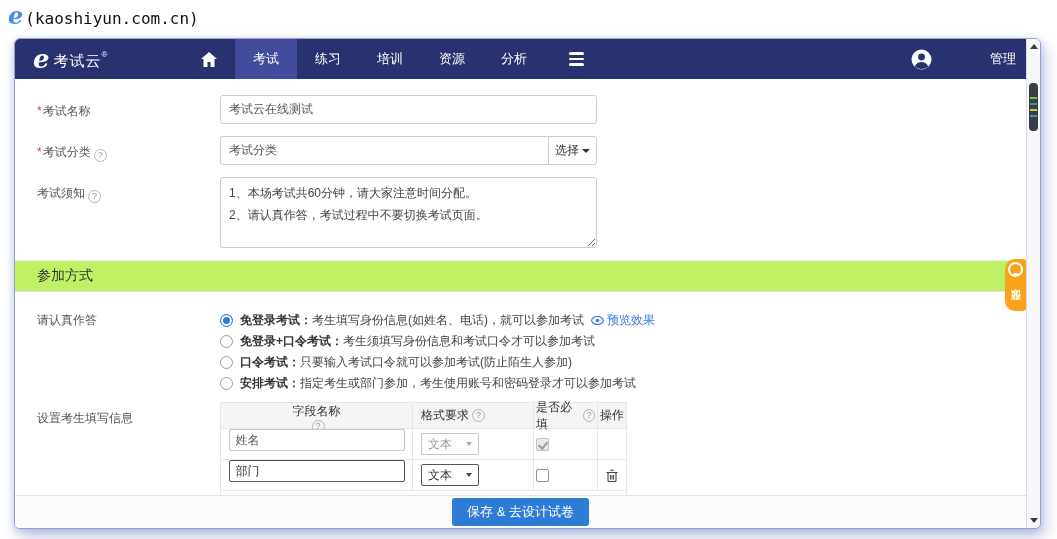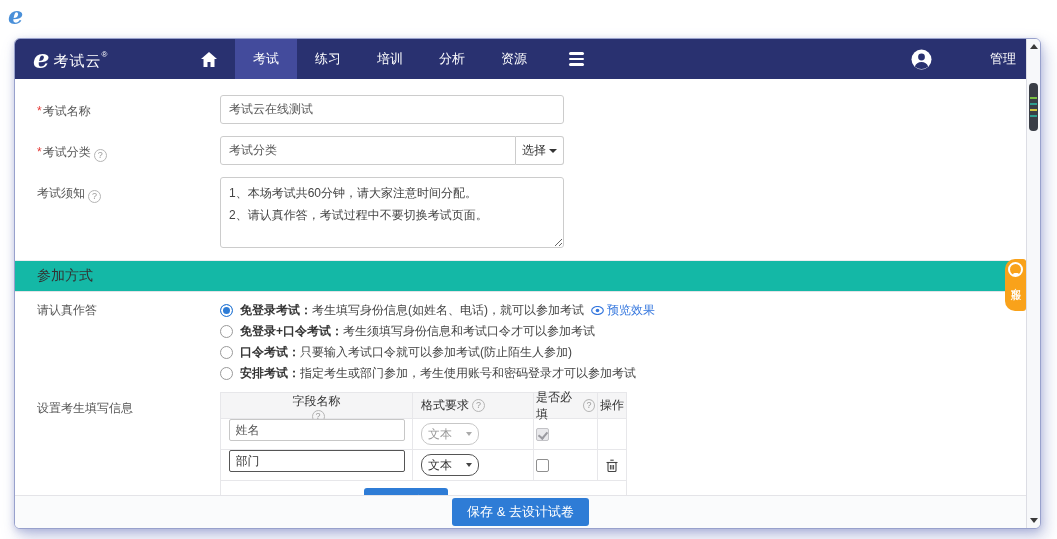--- a/index.html
+++ b/index.html
@@ -65,42 +65,42 @@
   .content { position:absolute; top:40px; left:0; right:14px; bottom:0; background:#fff; overflow:hidden; }
 
   .form-area { padding-top:16px; }
   .form-row { display:flex; padding-left:22px; margin-bottom:12px; }
   .form-label { width:183px; font-size:12px; color:#555; padding-top:8px; }
   .star { color:#e53935; margin-right:1px; }
   .help-icon {
     display:inline-block; width:13px; height:13px; border:1px solid #b5b5b5; border-radius:50%;
     font-size:9px; line-height:11px; text-align:center; color:#9a9a9a; margin-left:3px; vertical-align:-2px;
   }
-  .control { width:344px; }
+  .control { width:377px; }
   input.text {
     width:100%; height:29px; border:1px solid #ccc; border-radius:3px;
     padding:0 8px; font-size:12px; color:#555; outline:none; font-family:"Liberation Sans",sans-serif;
   }
   .input-group { display:flex; width:100%; }
   .input-group input.text { flex:1; border-radius:3px 0 0 3px; }
   .addon-btn {
     width:48px; height:29px; border:1px solid #ccc; border-left:none; border-radius:0 3px 3px 0;
     background:#fff; display:flex; align-items:center; justify-content:center; gap:3px;
     font-size:12px; color:#333; cursor:pointer;
   }
   .caret-down { width:0; height:0; border-left:4px solid transparent; border-right:4px solid transparent; border-top:4px solid #333; }
   textarea.notice {
     width:100%; height:71px; border:1px solid #ccc; border-radius:3px; resize:vertical;
     padding:5px 8px; font-size:12px; color:#444; line-height:1.8; outline:none;
     font-family:"Liberation Sans",sans-serif;
   }
 
   .section-bar {
-    background:#14b8a6; border-top:1px solid #ececf0; border-bottom:1px solid #e3e3e7;
-    padding:6px 22px; font-size:14px; color:#333; margin-bottom:6px;
+    background:#bef264; border-top:1px solid #ececf0; border-bottom:1px solid #e3e3e7;
+    padding:6px 22px; font-size:14px; color:#333; margin-bottom:16px;
   }
 
   .radio-group { padding-top:2px; }
   .radio-line { display:flex; align-items:center; height:21px; font-size:12px; color:#333; cursor:pointer; }
   .radio { width:13px; height:13px; min-width:13px; border-radius:50%; border:1px solid #9a9a9a; background:#fff; margin-right:7px; }
   .radio.checked { border:1px solid #2e7cd6; background:#2e7cd6; box-shadow:inset 0 0 0 2px #fff; }
   .radio-name { font-weight:bold; color:#333; }
   .radio-desc { color:#444; }
   .preview-link { display:flex; align-items:center; gap:3px; color:#3577de; margin-left:7px; cursor:pointer; }
 
@@ -114,21 +114,21 @@
   .col-format { width:121px; }
   .col-req { width:64px; justify-content:flex-start; padding:0 2px; }
   .col-act { width:28px; justify-content:center; padding:0 2px; }
   .v-border { border-right:1px solid #e7e7ea; }
   .cell-input {
     width:176px; height:22px; border:1px solid #555; border-radius:2px; padding:0 6px;
     font-size:12px; color:#333; outline:none; font-family:"Liberation Sans",sans-serif;
   }
   .cell-input.locked { border-color:#c7c7c7; color:#555; }
   .mini-select {
-    width:58px; height:22px; border:1px solid #555; border-radius:10px; background:#fff;
+    width:58px; height:22px; border:1px solid #555; border-radius:2px; background:#fff;
     display:flex; align-items:center; justify-content:space-between; padding:0 6px; cursor:pointer;
   }
   .mini-select .sel-caret { width:0; height:0; border-left:3.5px solid transparent; border-right:3.5px solid transparent; border-top:4px solid #444; }
   .mini-select.locked { border-color:#c7c7c7; color:#999; cursor:default; }
   .mini-select.locked .sel-caret { border-top-color:#aaa; }
   .cb { width:13px; height:13px; border:1px solid #8f8f8f; background:#fff; border-radius:2px; position:relative; cursor:pointer; }
   .cb.checked-locked { background:#e9e9ec; border-color:#c2c2c6; cursor:default; }
   .cb.checked-locked::after {
     content:""; position:absolute; left:3px; top:1px; width:4px; height:7px;
     border:solid #9a9aa0; border-width:0 2px 2px 0; transform:rotate(40deg);
@@ -162,20 +162,21 @@
   .kefu-icon::after { content:""; position:absolute; left:2.5px; bottom:-1px; width:6px; height:3px; background:#fff; border-radius:2px; }
   .kefu-label { writing-mode:vertical-rl; font-size:11px; letter-spacing:3px; line-height:1; }
 
   svg { display:block; }
 </style>
 </head>
 <body>
 
 <div class="page-brand">
   <span class="brand-e">e</span>
+  <span class="brand-url">(kaoshiyun.com.cn)</span>
 </div>
 
 <div class="window">
 
   <div class="navbar">
     <div class="nav-logo">
       <span class="logo-e">e</span>
       <span class="logo-text">考试云</span>
       <span class="logo-sup">®</span>
     </div>
@@ -183,22 +184,22 @@
       <div class="nav-item home-item">
         <span>
           <svg width="16" height="15" viewBox="0 0 16 15">
               <path d="M8 0 L16 7 H13.5 V15 H9.5 V10 H6.5 V15 H2.5 V7 H0 Z" fill="#ffffff"></path>
             </svg>
         </span>
       </div>
       <div class="nav-item active">考试</div>
       <div class="nav-item">练习</div>
       <div class="nav-item">培训</div>
+      <div class="nav-item">资源</div>
       <div class="nav-item">分析</div>
-      <div class="nav-item">资源</div>
       <div class="nav-item">
         <span class="burger">
             <span></span>
             <span></span>
             <span></span>
           </span>
       </div>
     </div>
     <div class="nav-right">
       <span class="avatar">

